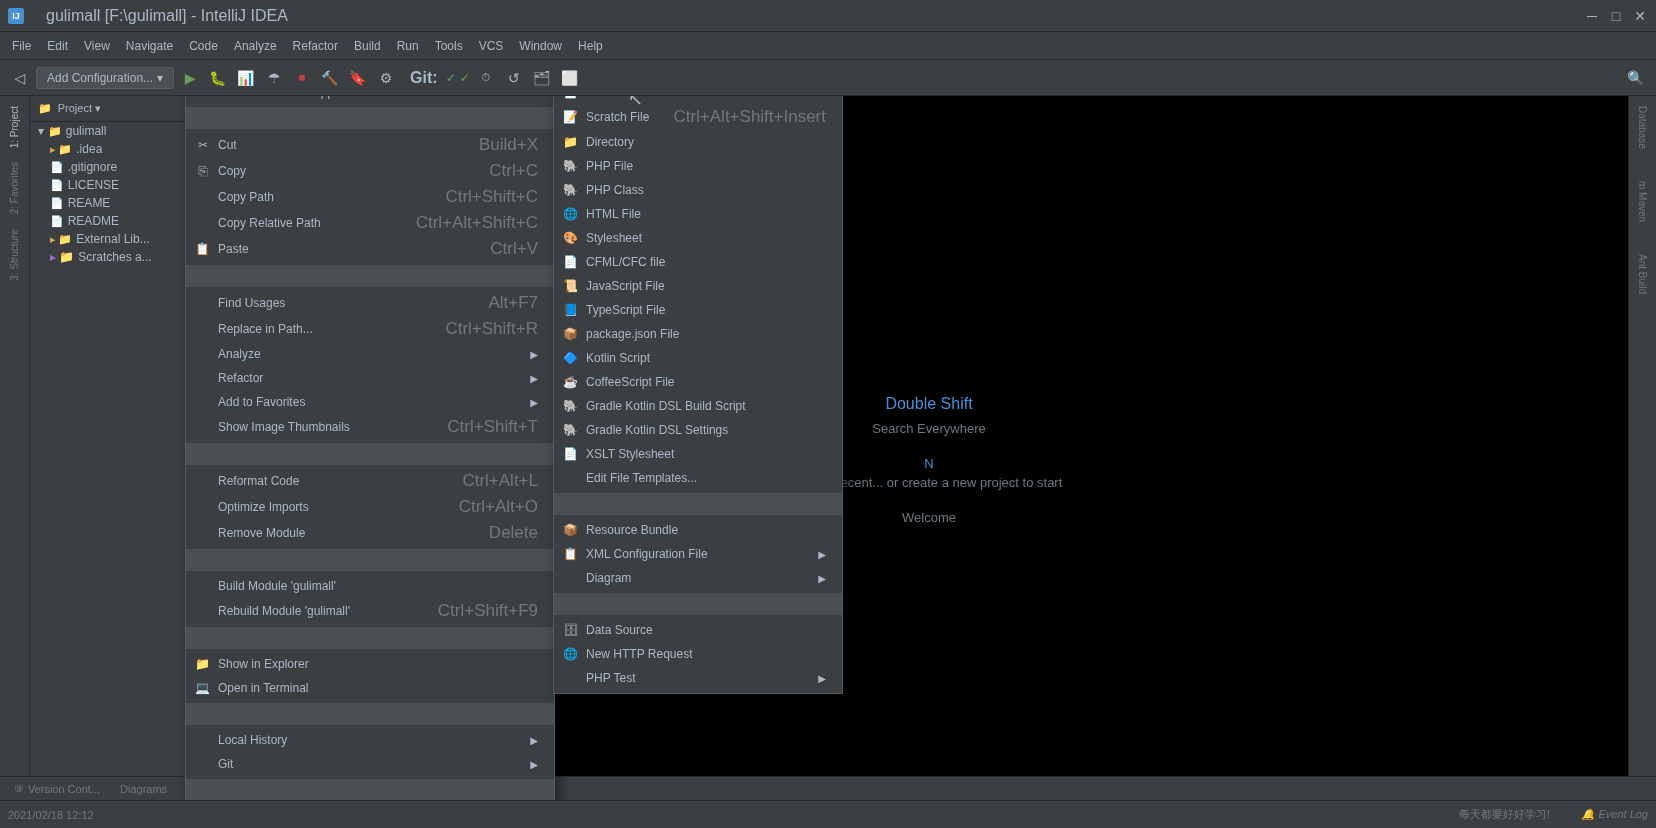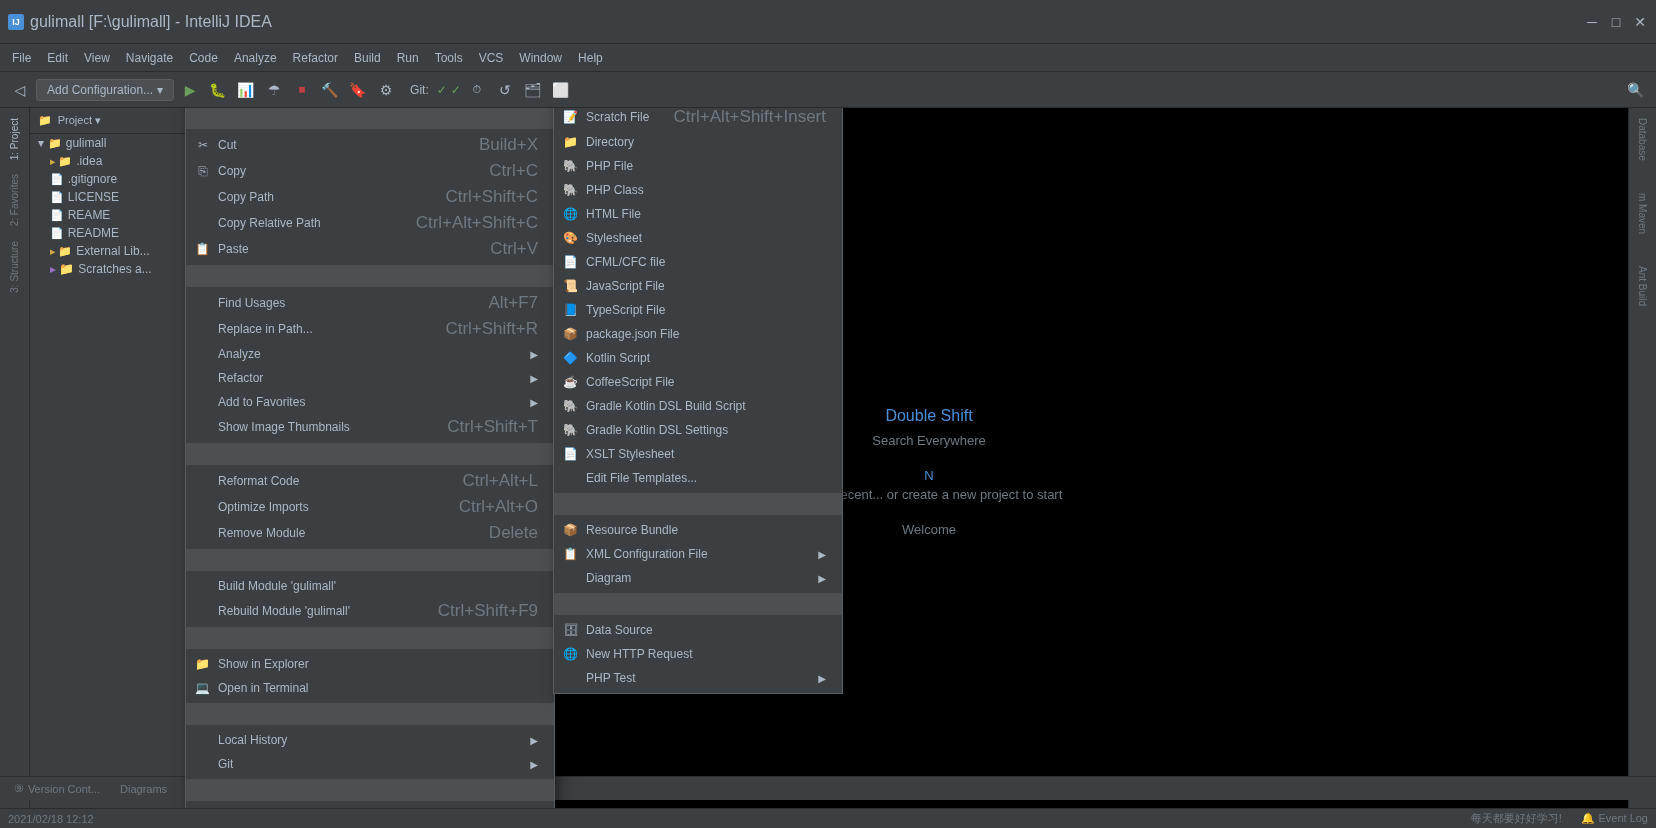--- a/index.html
+++ b/index.html
@@ -10,27 +10,28 @@
       color: #a9b7c6;
       width: 1656px;
       height: 828px;
       overflow: hidden;
       position: relative;
     }
 
     
     .title-bar {
       background: #3c3f41;
-      height: 44px;
+      height: 32px;
       display: flex;
       align-items: center;
       padding: 0 8px;
       border-bottom: 1px solid #2b2b2b;
       position: relative;
       z-index: 1000;
+      gap: 16px;
     }
     .title-bar-icon {
       width: 16px;
       height: 16px;
       background: #4a90d9;
       border-radius: 2px;
       margin-right: 6px;
       display: flex; align-items: center; justify-content: center;
       font-size: 9px; color: white; font-weight: bold;
     }
@@ -91,22 +92,23 @@
       border: 1px solid #5a5d5f;
       border-radius: 3px;
       padding: 3px 10px;
       color: #a9b7c6;
       font-size: 12px;
       cursor: pointer;
       display: flex; align-items: center; gap: 4px;
     }
     .git-status {
       color: #a9b7c6;
-      font-size: 12px;
+      font-size: 16px;
       margin-left: 4px;
+      font-weight: bold;
     }
 
     
     .main-area {
       display: flex;
       height: calc(828px - 96px);
       position: relative;
     }
 
     
@@ -187,21 +189,21 @@
       writing-mode: vertical-rl;
       font-size: 10px;
       color: #6e7880;
       padding: 6px 3px;
       cursor: pointer;
       white-space: nowrap;
     }
 
     
     .bottom-bar {
-      height: 20px;
+      height: 28px;
       background: #3c3f41;
       border-top: 1px solid #2b2b2b;
       display: flex;
       align-items: center;
       padding: 0 8px;
       gap: 8px;
       position: absolute;
       bottom: 0; left: 0; right: 0;
       z-index: 1000;
     }
@@ -453,21 +455,21 @@
   <div class="bottom-tab">
     <span>G</span>
     <span>Open on Gitee</span>
   </div>
 </div>
 
 <div class="bottom-bar">
   <span style="font-size:11px;color:#6e7880;">2021/02/18 12:12</span>
   <span style="flex:1;"></span>
   <span style="font-size:11px;color:#6e7880;">每天都要好好学习!</span>
-  <span style="font-size:11px;color:#6e7880;cursor:pointer;margin-left:12px;">
+  <span style="font-size:11px;color:#6e7880;cursor:pointer;margin-left:24px;font-style:italic;">
     🔔 <span>Event Log</span>
   </span>
 </div>
 
 <div class="context-menu">
   <div class="menu-entry highlighted">
     <span class="menu-entry-icon">📄</span>
     <span class="menu-entry-label">New</span>
     <span class="menu-entry-arrow">▶</span>
   </div>

